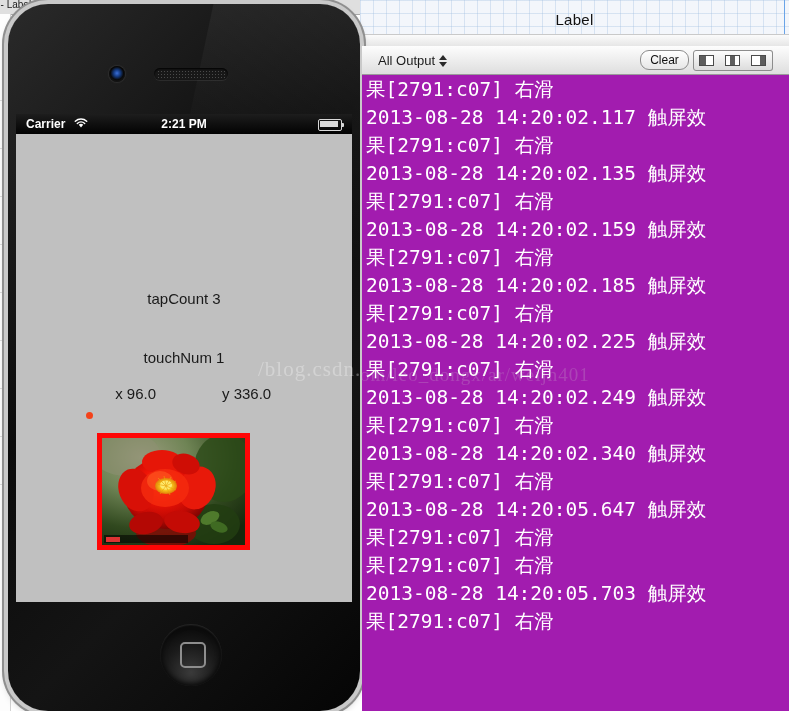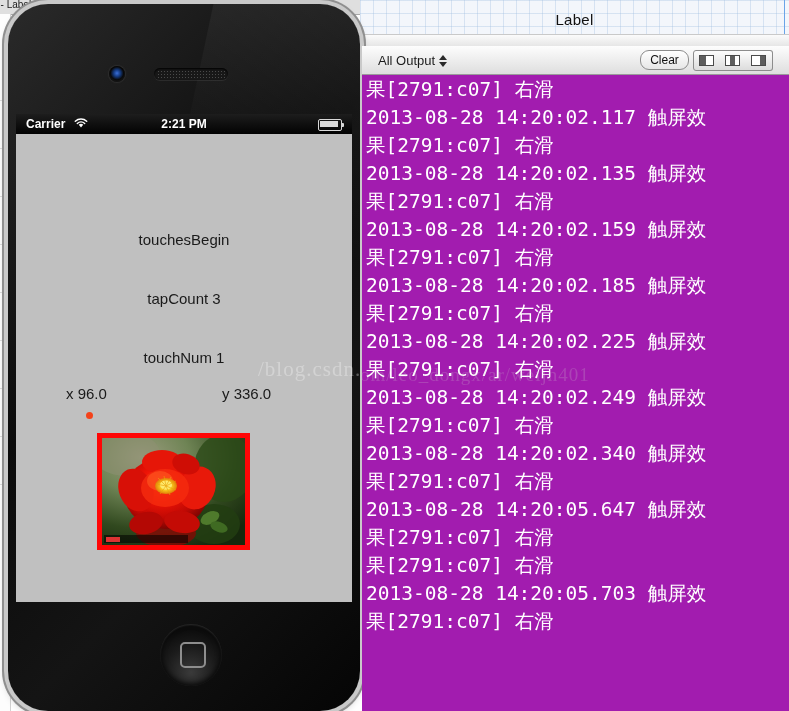--- a/index.html
+++ b/index.html
@@ -102,21 +102,21 @@
     border:1px solid #d8d8d8;border-radius:2px;
   }
   .sb-batt::after{content:"";position:absolute;right:-3px;top:3px;width:2px;height:4px;background:#d8d8d8;border-radius:0 1px 1px 0;}
   .sb-batt i{position:absolute;left:1px;top:1px;width:18px;height:6px;background:#d8d8d8;display:block;}
 
   .app{position:absolute;left:0;top:20px;width:336px;height:468px;background:#c0c0c0;color:#1a1a1a;}
   .lbl{position:absolute;text-align:center;font-size:15px;color:#1a1a1a;white-space:nowrap;}
   .lbl-touches{left:0;top:97px;width:336px;}
   .lbl-tapcount{left:0;top:156px;width:336px;}
   .lbl-touchnum{left:0;top:215px;width:336px;}
-  .lbl-x{left:50px;top:251px;width:90px;text-align:left;}
+  .lbl-x{left:50px;top:251px;width:90px;text-align:right;}
   .lbl-y{left:206px;top:251px;width:100px;text-align:left;}
   .dot{position:absolute;left:70px;top:278px;width:7px;height:7px;border-radius:50%;background:#f4421a;}
 
   .photo{
     position:absolute;left:81px;top:299px;width:153px;height:117px;
     border:5px solid #ff0606;box-sizing:border-box;background:#3d5a2a;overflow:hidden;
   }
   .photo-inner{position:absolute;left:0;top:0;right:0;bottom:0;overflow:hidden;}
   .photo svg{display:block;width:100%;height:100%;}
   .photo-wm{
@@ -242,21 +242,20 @@
           <path d="M1.3 3.2 A8.4 8.4 0 0 1 12.7 3.2" stroke="#fff" stroke-width="1.5" fill="none" stroke-linecap="round"></path>
           <path d="M3.3 5.5 A5.5 5.5 0 0 1 10.7 5.5" stroke="#fff" stroke-width="1.4" fill="none" stroke-linecap="round"></path>
         </svg>
         <div class="sb-time">2:21 PM</div>
         <div class="sb-batt">
             <i></i>
           </div>
       </div>
 
       <div class="app">
-        <div class="lbl lbl-touches">touchesBegin</div>
         <div class="lbl lbl-tapcount">tapCount 3</div>
         <div class="lbl lbl-touchnum">touchNum 1</div>
         <div class="lbl lbl-x">x 96.0</div>
         <div class="lbl lbl-y">y 336.0</div>
         <div class="dot"></div>
 
         <div class="photo">
           <div class="photo-inner">
             <svg viewBox="0 0 143 107" preserveAspectRatio="none">
               <defs>

